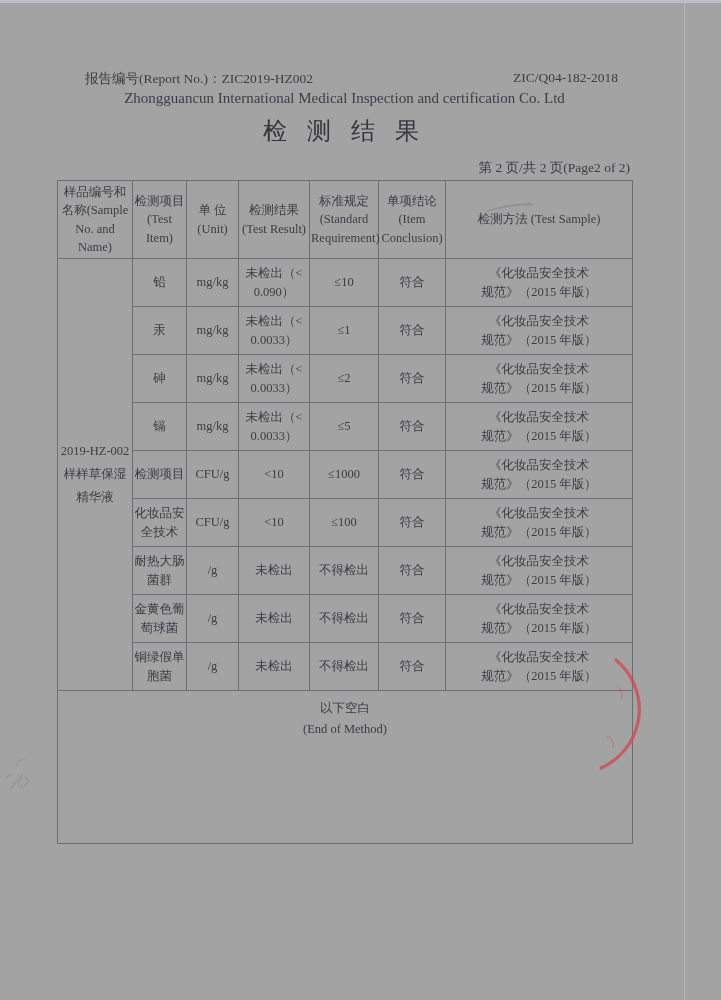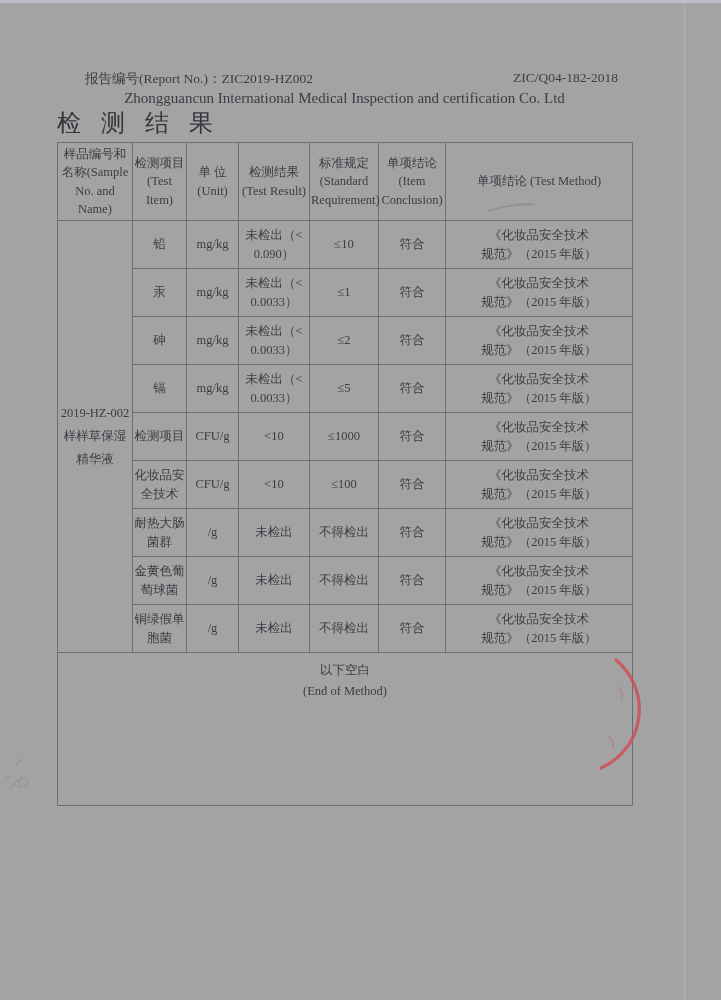--- a/index.html
+++ b/index.html
@@ -8,21 +8,21 @@
     background:#a3a3a3; overflow:hidden;
     font-family:"Liberation Serif","DejaVu Serif",serif;
     color:#3d3c44;
   }
   .doc { position:absolute; left:57px; top:0; width:575px; }
   .report-line { display:flex; justify-content:space-between; margin-top:70px; font-size:13.5px; }
   .report-left { padding-left:28px; white-space:nowrap; }
   .report-right { padding-right:14px; white-space:nowrap; }
   .company-cn { text-align:center; font-size:23px; letter-spacing:1.5px; margin-top:7px; color:#36353d; }
   .company-en { text-align:center; font-size:15px; margin-top:2px; }
-  .title-cn { font-size:24px; letter-spacing:7px; margin-top:0; color:#36353d; }
+  .title-cn { text-align:center; font-size:24px; letter-spacing:7px; margin-top:8px; color:#36353d; }
   .title-en { text-align:center; font-size:15px; margin-top:1px; }
   .page-info { text-align:right; font-size:13.5px; margin-top:12px; padding-right:2px; }
   table.results {
     border-collapse:collapse; table-layout:fixed; width:575px; margin-top:3px;
     font-size:12.5px; color:#3d3c44;
   }
   .results th, .results td {
     border:1px solid #6e6d74; text-align:center; vertical-align:middle;
     padding:2px 1px; font-weight:normal; line-height:1.45;
   }
@@ -41,40 +41,41 @@
 <div class="page">
   <div class="doc">
 
     <div class="report-line">
       <span class="report-left"><span>报告编号(Report No.)：</span><span>ZIC2019-HZ002</span></span>
       <span class="report-right">ZIC/Q04-182-2018</span>
     </div>
 
     <div class="company-en">Zhongguancun International Medical Inspection and certification Co. Ltd</div>
     <div class="title-cn">检 测 结 果</div>
+    <div class="page-info">第 2 页/共 2 页(Page2 of 2)</div>
 
     <table class="results">
       <colgroup>
         <col style="width:75px">
           <col style="width:54px">
           <col style="width:52px">
           <col style="width:71px">
           <col style="width:69px">
           <col style="width:67px">
           <col style="width:187px">
       </colgroup>
       <thead>
         <tr>
           <th>样品编号和名称(Sample No. and Name)</th>
           <th>检测项目 (Test Item)</th>
           <th>单 位 (Unit)</th>
           <th>检测结果 (Test Result)</th>
           <th>标准规定 (Standard Requirement)</th>
           <th>单项结论 (Item Conclusion)</th>
-          <th>单项结论 (Test Method)</th>
+          <th>检测方法 (Test Sample)</th>
         </tr>
       </thead>
       <tbody>
         <tr class="data-row">
           <td class="sample-cell" rowspan="9">
             <span class="line">2019-HZ-002</span>
             <span class="line">样样草保湿</span>
             <span class="line">精华液</span>
           </td>
           <td>铅</td>

